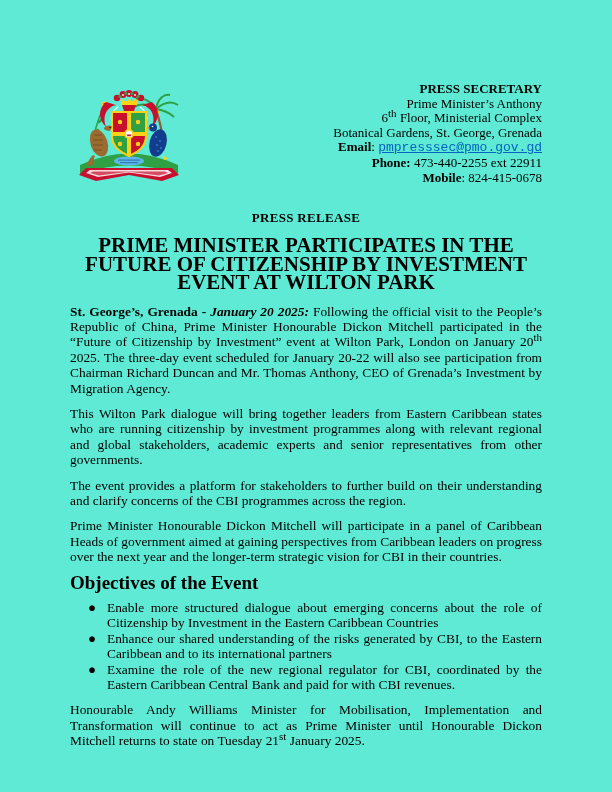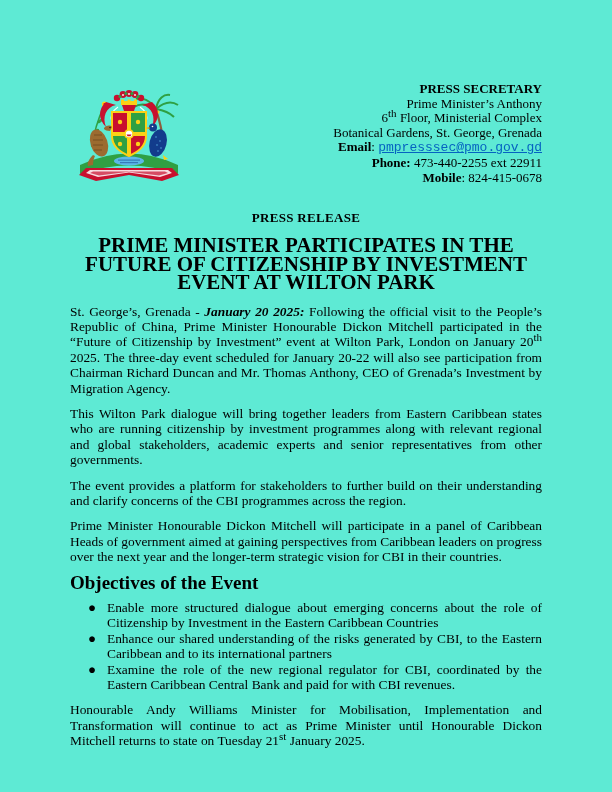--- a/index.html
+++ b/index.html
@@ -29,21 +29,21 @@
     font-size:13px;line-height:20px;letter-spacing:0.3px;
   }
   .headline{
     margin-top:8px;
     text-align:center;font-weight:bold;
     font-size:21px;line-height:18.5px;
   }
   .body-copy{font-size:13.4px;line-height:15.4px;}
   p.para{margin:0 0 10px 0;text-align:justify;}
   p.para:first-of-type{margin-top:12px;}
-  .lead-bold{font-weight:normal;}
+  .lead-bold{font-weight:bold;}
   .lead-bold-italic{font-weight:bold;font-style:italic;}
   .section-heading{font-weight:bold;font-size:19px;line-height:15.4px;margin:0 0 10px 0;}
   ul.objectives{list-style:none;margin:0 0 10px 0;padding:0;}
   ul.objectives li{
     display:flex;
     margin:0;
   }
   ul.objectives .marker{
     flex:0 0 19px;
     margin-left:18px;

